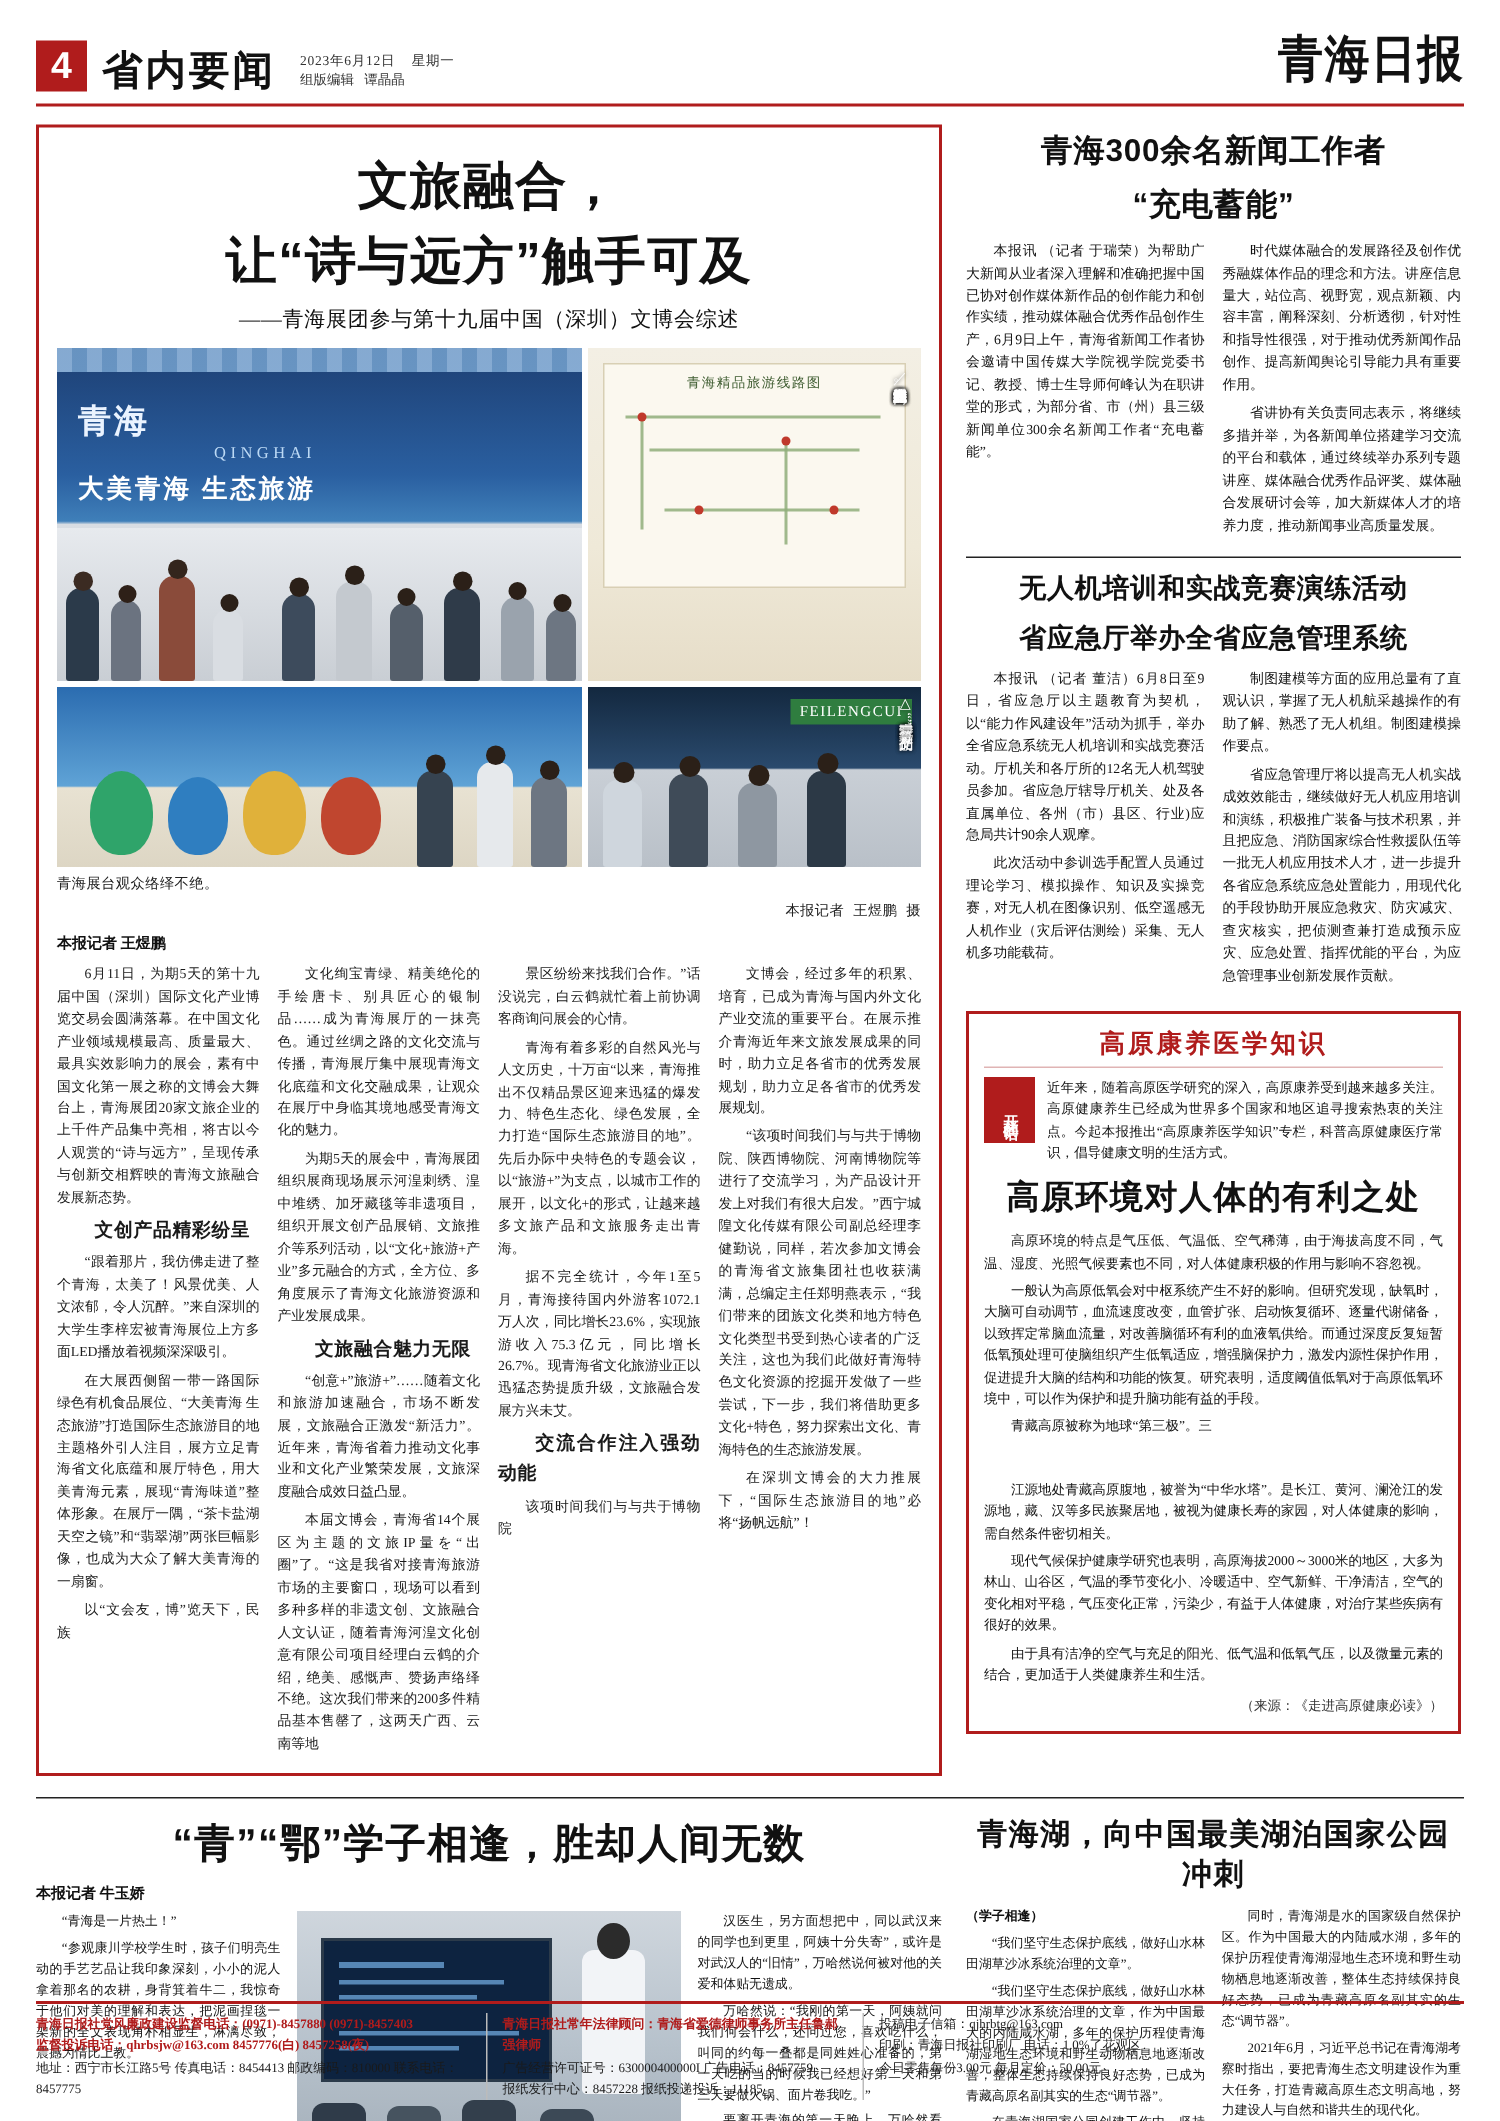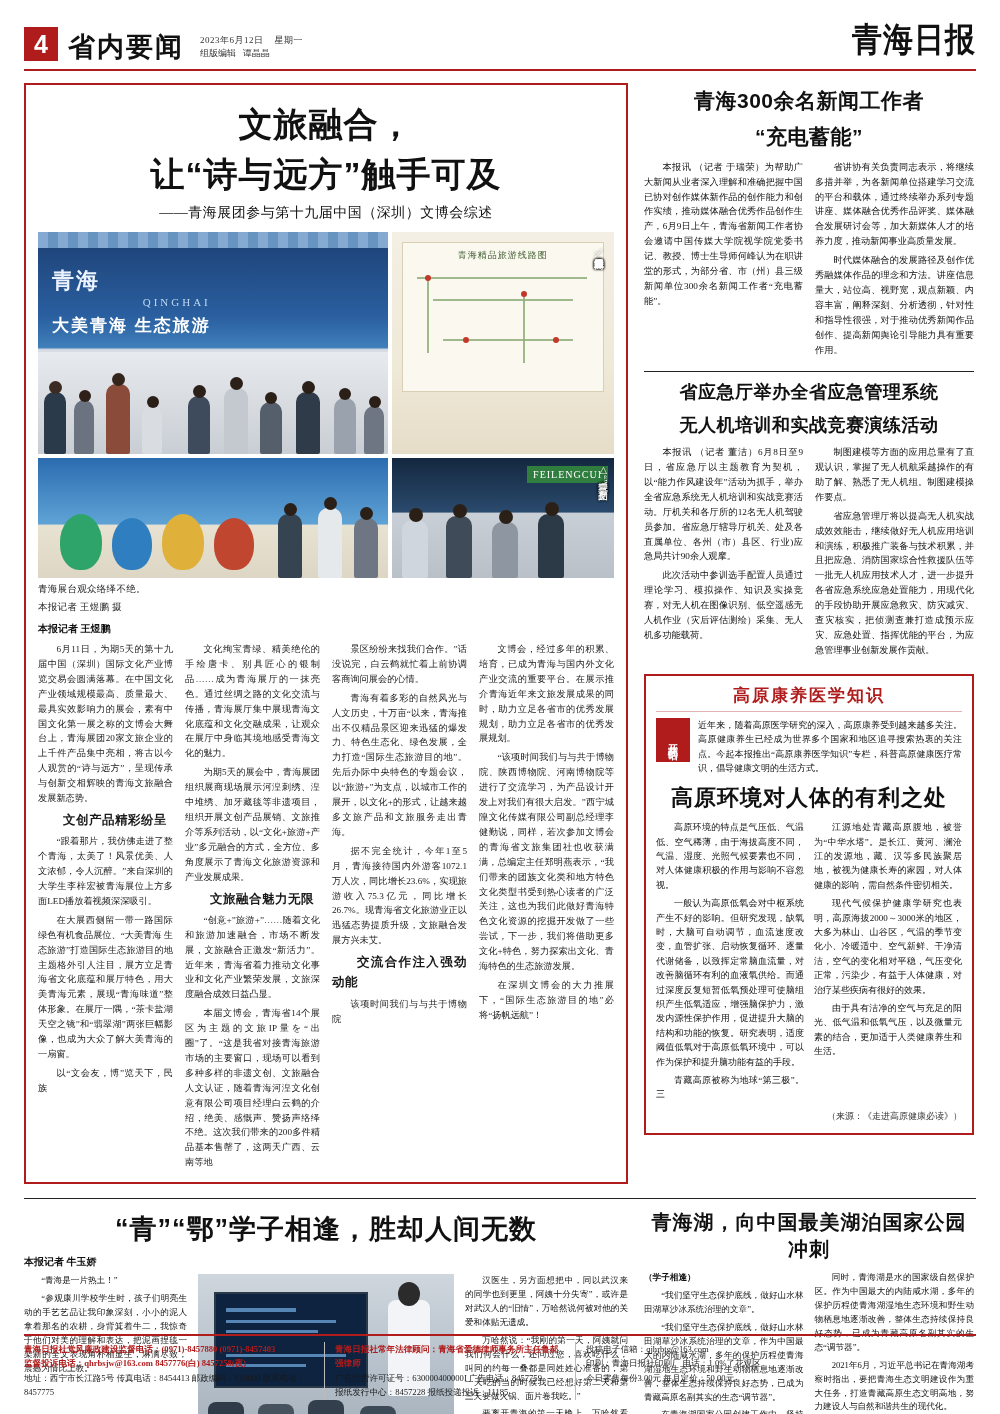--- a/index.html
+++ b/index.html
@@ -327,21 +327,22 @@
   .health-title {
     text-align: center;
     font-size: 22px;
     font-weight: bold;
     margin: 8px 0 7px 0;
     letter-spacing: 1px;
     font-family: "Liberation Sans", sans-serif;
   }
   .health-cols {
     display: flex;
-    gap: 10px;
+    gap: 24px;
+    flex-direction: column;
   }
   .health-cols .c {
     flex: 1;
     font-size: 9px;
     line-height: 1.6;
     text-align: justify;
   }
   .health-cols .c p { margin: 0 0 4px 0; text-indent: 2em; }
   .source {
     text-align: right;
@@ -412,21 +413,21 @@
     position: absolute; right: 24px; top: 26px; width: 42px; height: 96px;
     background: #f2f4f7; border-radius: 8px 8px 3px 3px;
   }
   .teacher .hd {
     position: absolute; left: 10px; top: -18px; width: 22px; height: 24px;
     border-radius: 50%; background: #2b2b2b;
   }
   .stu {
     position: absolute; bottom: 0; border-radius: 8px 8px 0 0;
   }
-  .cap-right { text-align: left; }
+  .cap-right { text-align: right; font-family: Liberation Mono, monospace; }
 
   
   .footer {
     position: absolute;
     left: 24px;
     right: 24px;
     bottom: 14px;
     border-top: 2px solid #b01c1c;
     padding-top: 6px;
   }
@@ -599,31 +600,31 @@
     <div class="right-col">
 
       <div>
         <div class="rc-headline">青海300余名新闻工作者</div>
         <div class="rc-headline">“充电蓄能”</div>
         <div class="rc-cols">
           <div class="rc-col">
             <p>本报讯 （记者 于瑞荣）为帮助广大新闻从业者深入理解和准确把握中国已协对创作媒体新作品的创作能力和创作实绩，推动媒体融合优秀作品创作生产，6月9日上午，青海省新闻工作者协会邀请中国传媒大学院视学院党委书记、教授、博士生导师何峰认为在职讲堂的形式，为部分省、市（州）县三级新闻单位300余名新闻工作者“充电蓄能”。</p>
           </div>
           <div class="rc-col">
+            <p>时代媒体融合的发展路径及创作优秀融媒体作品的理念和方法。讲座信息量大，站位高、视野宽，观点新颖、内容丰富，阐释深刻、分析透彻，针对性和指导性很强，对于推动优秀新闻作品创作、提高新闻舆论引导能力具有重要作用。</p>
             <p>省讲协有关负责同志表示，将继续多措并举，为各新闻单位搭建学习交流的平台和载体，通过终续举办系列专题讲座、媒体融合优秀作品评奖、媒体融合发展研讨会等，加大新媒体人才的培养力度，推动新闻事业高质量发展。</p>
-            <p>时代媒体融合的发展路径及创作优秀融媒体作品的理念和方法。讲座信息量大，站位高、视野宽，观点新颖、内容丰富，阐释深刻、分析透彻，针对性和指导性很强，对于推动优秀新闻作品创作、提高新闻舆论引导能力具有重要作用。</p>
           </div>
         </div>
       </div>
 
       <div class="rule"></div>
 
       <div>
+        <div class="rc-headline sm">无人机培训和实战竞赛演练活动</div>
         <div class="rc-headline sm">省应急厅举办全省应急管理系统</div>
-        <div class="rc-headline sm">无人机培训和实战竞赛演练活动</div>
         <div class="rc-cols">
           <div class="rc-col">
             <p>本报讯 （记者 董洁）6月8日至9日，省应急厅以主题教育为契机，以“能力作风建设年”活动为抓手，举办全省应急系统无人机培训和实战竞赛活动。厅机关和各厅所的12名无人机驾驶员参加。省应急厅辖导厅机关、处及各直属单位、各州（市）县区、行业)应急局共计90余人观摩。</p>
             <p>此次活动中参训选手配置人员通过理论学习、模拟操作、知识及实操竞赛，对无人机在图像识别、低空遥感无人机作业（灾后评估测绘）采集、无人机多功能载荷。</p>
           </div>
           <div class="rc-col">
             <p>制图建模等方面的应用总量有了直观认识，掌握了无人机航采越操作的有助了解、熟悉了无人机组。制图建模操作要点。</p>
             <p>省应急管理厅将以提高无人机实战成效效能击，继续做好无人机应用培训和演练，积极推广装备与技术积累，并且把应急、消防国家综合性救援队伍等一批无人机应用技术人才，进一步提升各省应急系统应急处置能力，用现代化的手段协助开展应急救灾、防灾减灾、查灾核实，把侦测查兼打造成预示应灾、应急处置、指挥优能的平台，为应急管理事业创新发展作贡献。</p>
           </div>
         </div>

